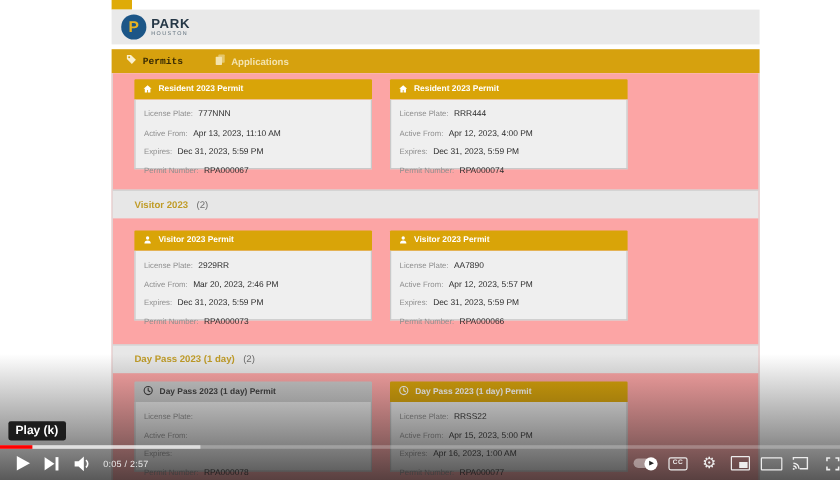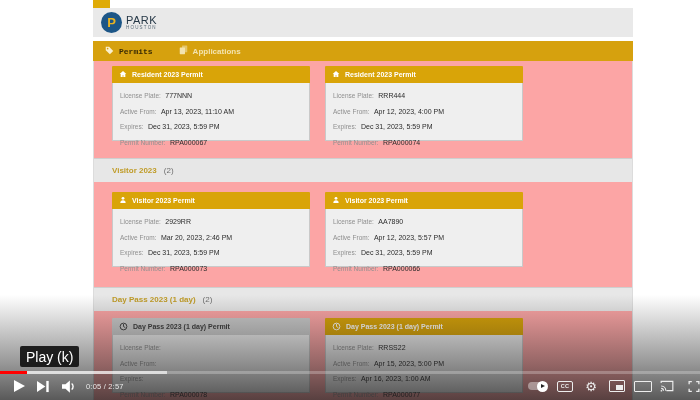--- a/index.html
+++ b/index.html
@@ -7,21 +7,21 @@
   .frame { position:relative; width:700px; height:400px; background:#fff; overflow:hidden; }
 
   
   .page { position:absolute; left:93px; top:0; width:540px; height:400px; background:#fff; }
   .top-chip { position:absolute; left:0; top:0; width:17px; height:8px; background:#DFAB07; }
   .site-header { position:absolute; left:0; top:8px; width:540px; height:29px; background:#E9E9E9;
                  display:flex; align-items:center; padding:0 0 0 8px; }
   .logo { display:flex; align-items:center; gap:4px; }
   .logo-circle { width:21px; height:21px; border-radius:50%; background:#1C5687; color:#E8B322;
                  display:flex; align-items:center; justify-content:center; font-weight:bold; font-size:13px; }
-  .logo-text .park { font-weight:normal; font-size:11px; color:#253746; letter-spacing:.5px; line-height:10px;text-align:right; }
+  .logo-text .park { font-weight:bold; font-size:11px; color:#253746; letter-spacing:.5px; line-height:10px;text-align:right; }
   .logo-text .houston { font-size:4.5px; color:#5a6b78; letter-spacing:1.2px; line-height:5px; }
   .site-title { flex:1; text-align:right; font-weight:bold; font-size:10px; color:#D0A425;
                 white-space:nowrap; overflow:hidden; letter-spacing:.2px; }
   .nav-bar { position:absolute; left:0; top:41px; width:540px; height:20px; background:#D6A10E;
              display:flex; align-items:center; padding-left:12px; gap:26px; }
   .tab { display:flex; align-items:center; gap:5px; font-size:8px; font-weight:bold; cursor:pointer; }
   .tab.active { color:#3A2C05;font-family:Liberation Mono, monospace; }
   .tab.inactive { color:#F3E3AE; }
   .content { position:absolute; left:0; top:61px; width:540px; height:345px; background:#fca5a5;
              border-left:1px solid #DCDCDC; border-right:1px solid #DCDCDC; padding-top:5px; }
@@ -39,22 +39,22 @@
                   display:flex; align-items:center; padding-left:18px; gap:7px; }
   .section-band.second { margin-top:20px; }
   .sec-title { font-size:8px; font-weight:bold; color:#C09C28; }
   .sec-count { font-size:8px; color:#6E6E6E; }
   .row-2 { margin-top:10px; }
   .row-3 { margin-top:7px; }
 
   
   .gradient { position:absolute; left:0; bottom:0; width:700px; height:105px; pointer-events:none;
               background:linear-gradient(to top, rgba(25,25,25,.72), rgba(25,25,25,.45) 35%, rgba(25,25,25,0)); }
-  .tooltip { position:absolute; left:20px; bottom:33px; background:rgba(10,10,10,.88); color:#fff;
-             font-size:14px; font-weight:normal; padding:2.5px 6px; border-radius:2px; }
+  .tooltip { position:absolute; left:7px; bottom:33px; background:rgba(10,10,10,.88); color:#fff;
+             font-size:10px; font-weight:bold; padding:2.5px 6px; border-radius:2px; }
   .progress { position:absolute; left:0; bottom:26px; width:700px; height:3px; background:rgba(255,255,255,.25); }
   .progress .buffer { position:absolute; left:0; top:0; height:3px; width:167px; background:rgba(255,255,255,.65); }
   .progress .played { position:absolute; left:0; top:0; height:3px; width:27px; }
   .controls { position:absolute; left:0; bottom:3px; width:556px; height:22px; }
   .ctl { position:absolute; top:0; height:22px; display:flex; align-items:center; justify-content:center; cursor:pointer; }
   .play-tri { width:0; height:0; border-left:11px solid #fff; border-top:6.5px solid transparent; border-bottom:6.5px solid transparent; }
   .time { position:absolute; left:86px; top:0; height:22px; display:flex; align-items:center;
           color:#E8E8E8; font-size:7.5px; letter-spacing:.2px; }
   .toggle-track { width:19px; height:8px; border-radius:4px; background:rgba(255,255,255,.4); position:relative; }
   .toggle-knob { position:absolute; right:-1px; top:-1.5px; width:11px; height:11px; border-radius:50%; background:#fff;

